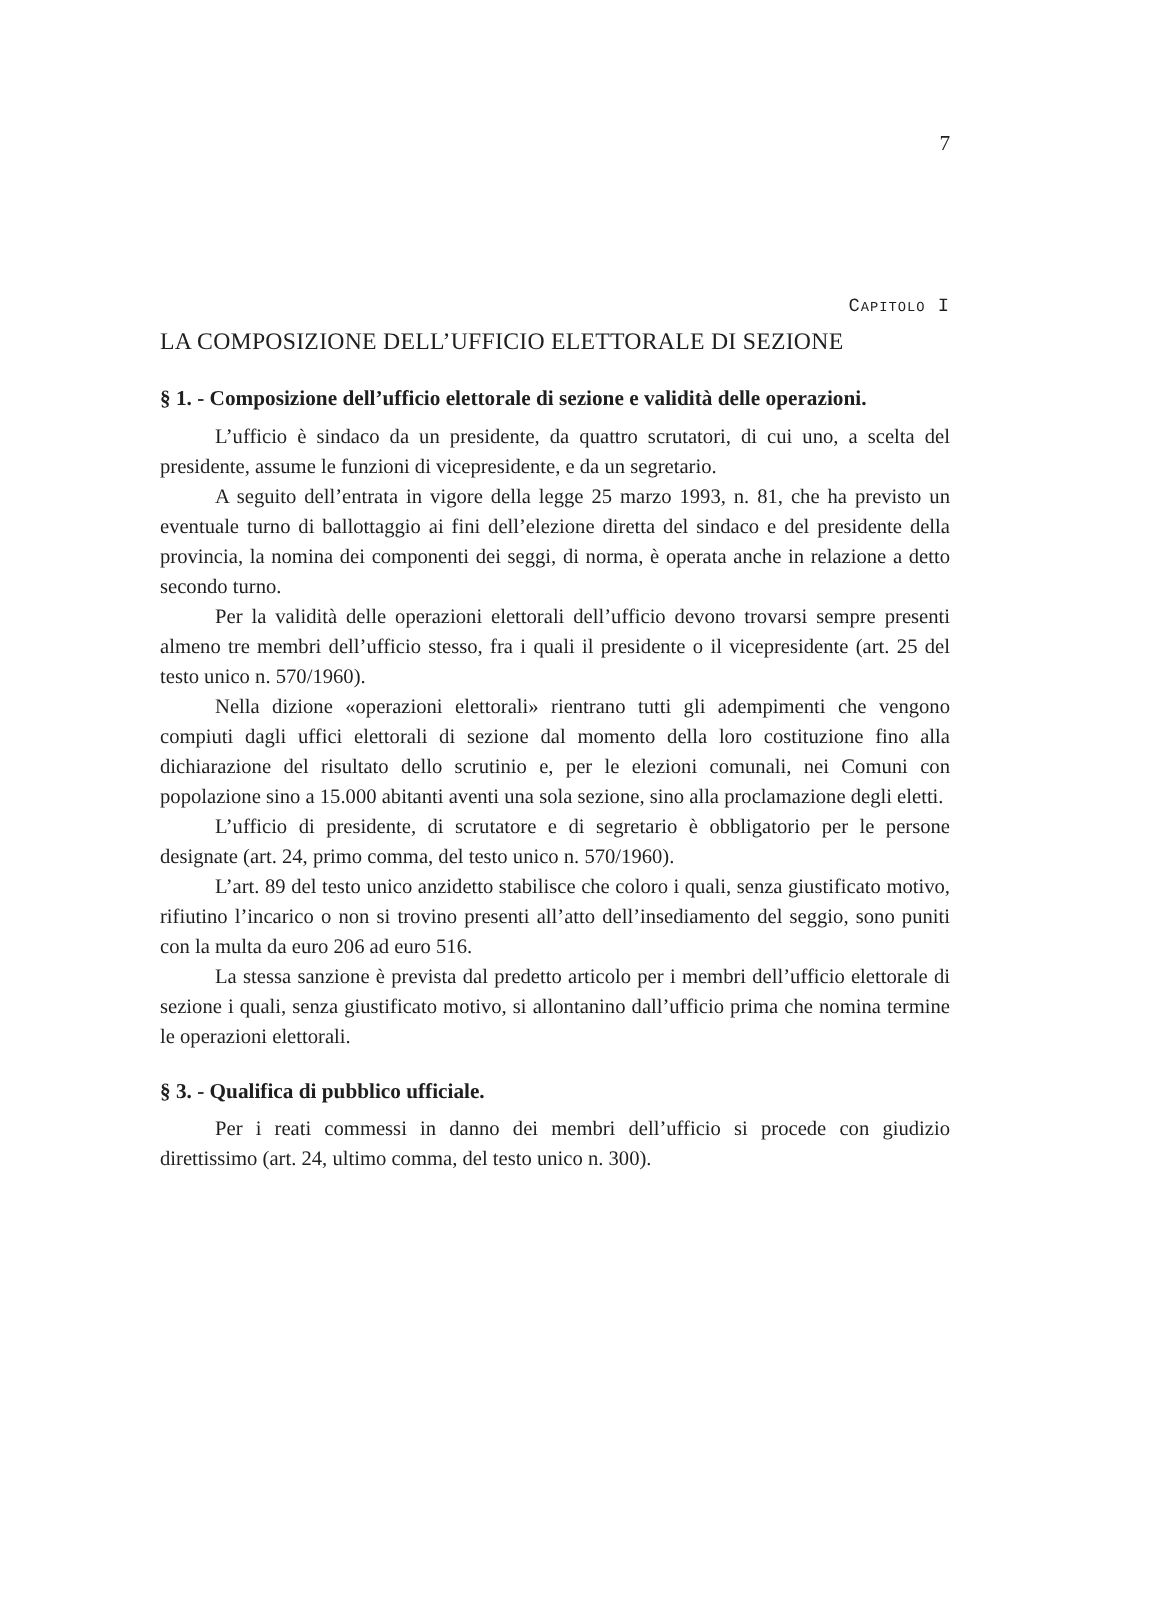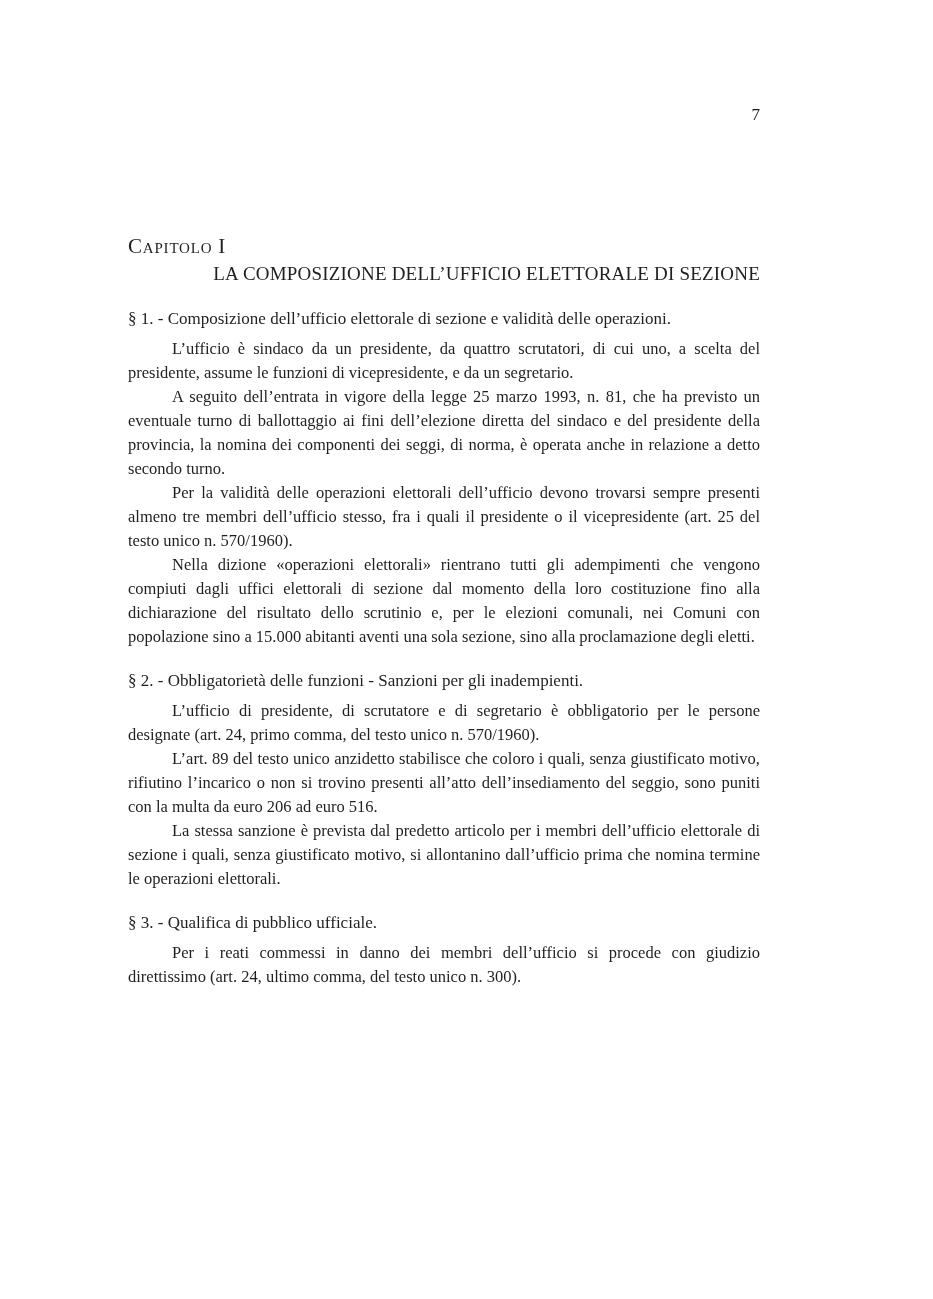--- a/index.html
+++ b/index.html
@@ -24,38 +24,39 @@
   }
   .page-number {
     position: absolute;
     top: 103px;
     right: 0;
     font-size: 17px;
     line-height: 24px;
   }
   .chapter-label {
     margin-top: 233px;
-    text-align: left;
+    text-align: right;
     font-variant: small-caps;
-    font-size: 21px;
+    font-size: 15px;
     line-height: 26px;
     letter-spacing: 0.8px;
+    font-family: Liberation Mono, monospace;
   }
   .chapter-title {
     margin: 1px 0 0 0;
-    text-align: right;
+    text-align: left;
     font-size: 19px;
     font-weight: normal;
     line-height: 27px;
     letter-spacing: 0.2px;
     white-space: nowrap;
   }
   .sec-heading {
     font-size: 17px;
-    font-weight: normal;
+    font-weight: bold;
     line-height: 24px;
     margin: 20px 0 6px 0;
     padding-left: 49px;
     text-indent: -49px;
     text-align: justify;
   }
   .body-par {
     margin: 0;
     font-size: 16.5px;
     line-height: 24px;
@@ -77,21 +78,20 @@
 
     <section>
       <h2 class="sec-heading">§ 1. - Composizione dell’ufficio elettorale di sezione e validità delle ope­razioni.</h2>
       <p class="body-par">L’ufficio è sindaco da un presidente, da quattro scrutatori, di cui uno, a scelta del presidente, assume le funzioni di vicepresidente, e da un segretario.</p>
       <p class="body-par">A seguito dell’entrata in vigore della legge 25 marzo 1993, n. 81, che ha previsto un eventuale turno di ballottaggio ai fini dell’elezione diretta del sindaco e del presidente della provincia, la nomina dei componenti dei seggi, di norma, è operata anche in relazione a detto secondo turno.</p>
       <p class="body-par">Per la validità delle operazioni elettorali dell’ufficio devono trovarsi sem­pre presenti almeno tre membri dell’ufficio stesso, fra i quali il presidente o il vicepresidente (art. 25 del testo unico n. 570/1960).</p>
       <p class="body-par">Nella dizione «operazioni elettorali» rientrano tutti gli adempimenti che vengono compiuti dagli uffici elettorali di sezione dal momento della loro costituzione fino alla dichiarazione del risultato dello scrutinio e, per le elezioni comunali, nei Comuni con popolazione sino a 15.000 abitanti aventi una sola sezione, sino alla proclamazione degli eletti.</p>
     </section>
 
     <section>
-      <h2 class="sec-heading">§ 2. - Obbligatorietà delle funzioni - Sanzioni per gli inadempienti.</h2>
       <p class="body-par">L’ufficio di presidente, di scrutatore e di segretario è obbligatorio per le persone designate (art. 24, primo comma, del testo unico n. 570/1960).</p>
       <p class="body-par">L’art. 89 del testo unico anzidetto stabilisce che coloro i quali, senza giu­stificato motivo, rifiutino l’incarico o non si trovino presenti all’atto dell’inse­diamento del seggio, sono puniti con la multa da euro 206 ad euro 516.</p>
       <p class="body-par">La stessa sanzione è prevista dal predetto articolo per i membri dell’ufficio elettorale di sezione i quali, senza giustificato motivo, si allontanino dall’ufficio prima che nomina termine le operazioni elettorali.</p>
     </section>
 
     <section>
       <h2 class="sec-heading">§ 3. - Qualifica di pubblico ufficiale.</h2>
       <p class="body-par">Per i reati commessi in danno dei membri dell’ufficio si procede con giu­dizio direttissimo (art. 24, ultimo comma, del testo unico n. 300).</p>
     </section>
 

